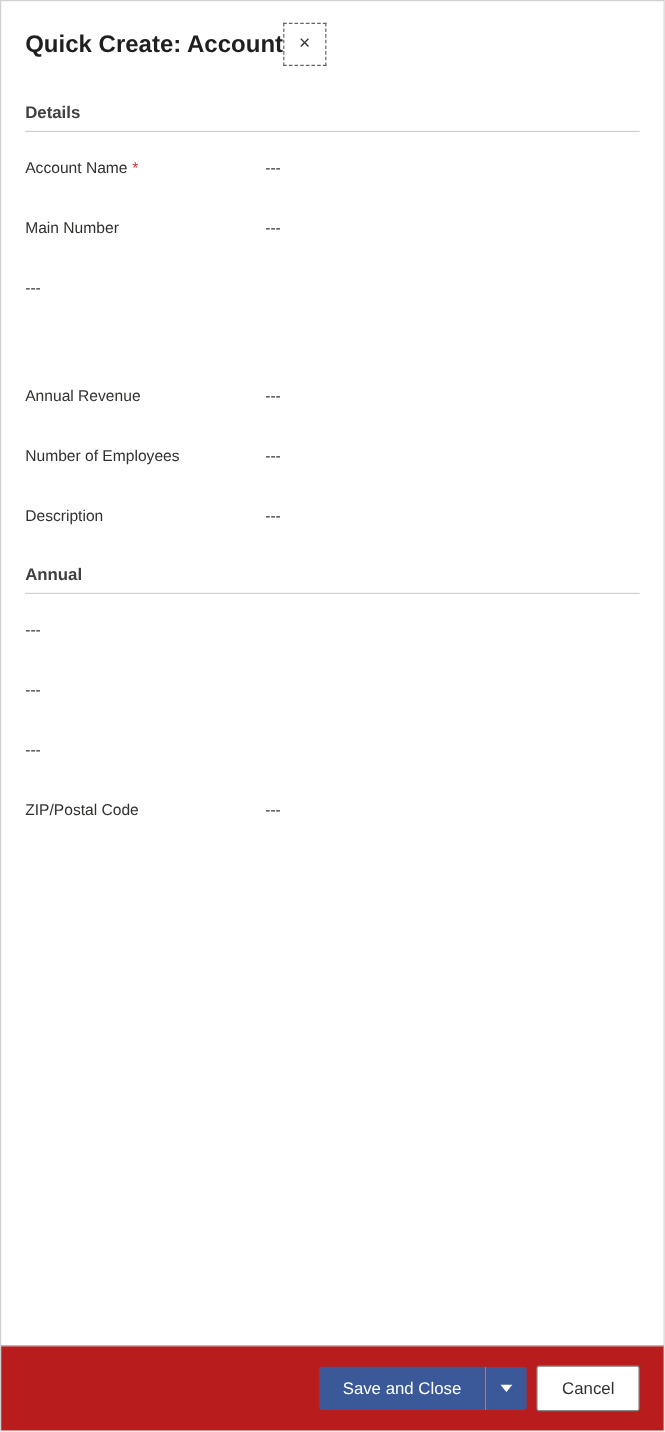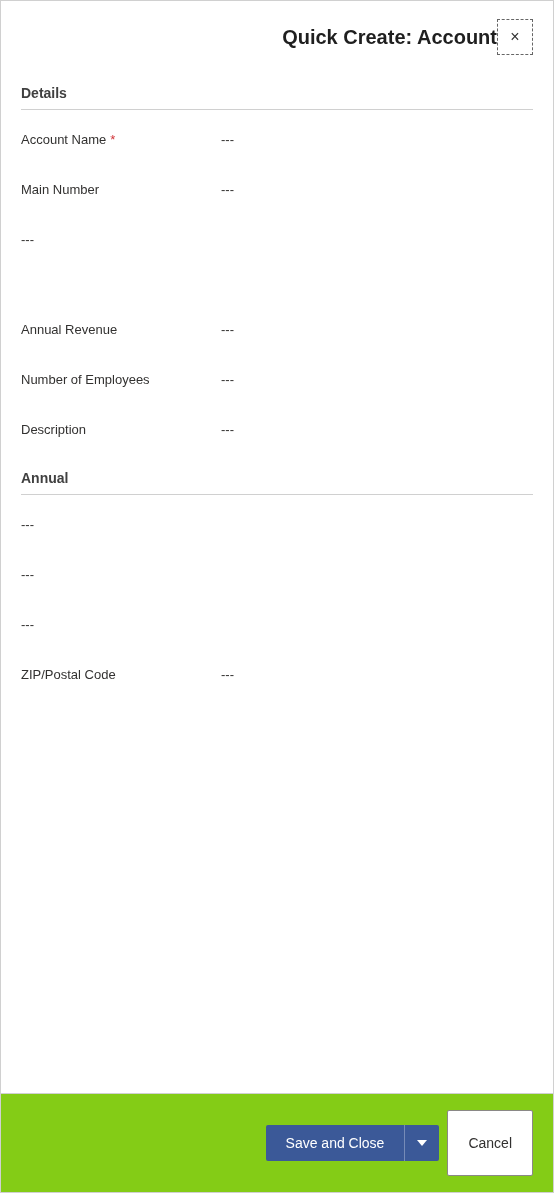--- a/index.html
+++ b/index.html
@@ -22,21 +22,21 @@
       min-height: 1193px;
       background: #ffffff;
       border: 1px solid #d0d0d0;
       display: flex;
       flex-direction: column;
       position: relative;
     }
 
     .dialog-header {
       display: flex;
-      justify-content: flex-end;
+      justify-content: flex-start;
       align-items: center;
       padding: 18px 20px 14px 20px;
       border-bottom: none;
     }
 
     .dialog-title {
       font-size: 20px;
       font-weight: 600;
       color: #1f1f1f;
     }
@@ -103,21 +103,21 @@
       color: #323130;
     }
 
     .dialog-footer {
       padding: 16px 20px;
       border-top: 1px solid #d0d0d0;
       display: flex;
       justify-content: flex-end;
       align-items: center;
       gap: 8px;
-      background: #84cc16;
+      background: #b91c1c;
     }
 
     .btn-save-container {
       display: flex;
       align-items: stretch;
     }
 
     .btn-save {
       background: #3b5998;
       color: white;
@@ -140,21 +140,21 @@
       display: flex;
       align-items: center;
       justify-content: center;
       border-radius: 0 2px 2px 0;
     }
 
     .btn-cancel {
       background: white;
       color: #323130;
       border: 1px solid #8a8886;
-      padding: 24px 20px;
+      padding: 10px 20px;
       font-size: 14px;
       cursor: pointer;
       font-family: "Segoe UI", Arial, sans-serif;
       border-radius: 2px;
     }
 
     .chevron-down {
       display: inline-block;
       width: 0;
       height: 0;

